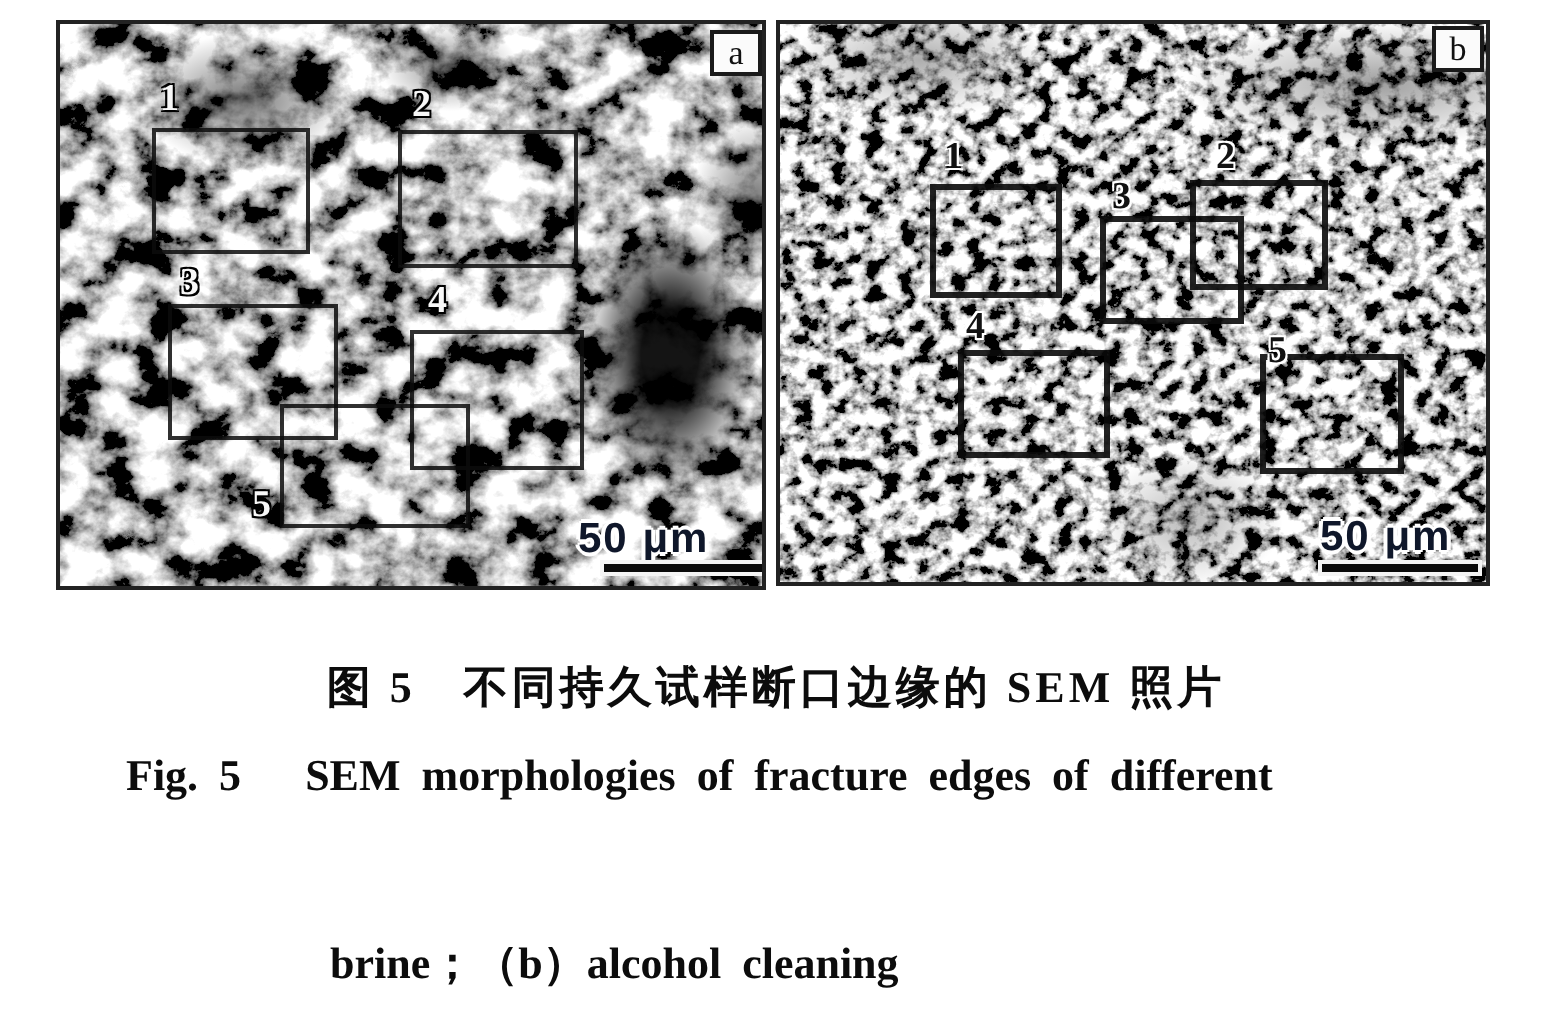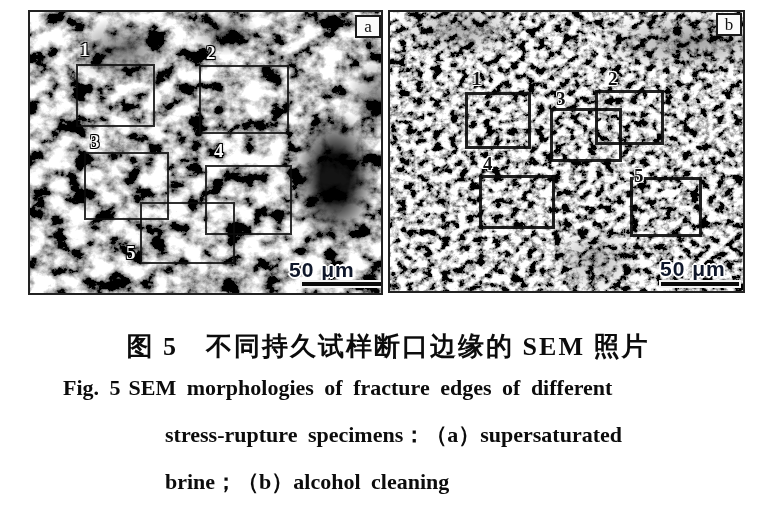--- a/index.html
+++ b/index.html
@@ -41,24 +41,24 @@
 
   
   .scaletext{position:absolute;font:bold 21px "Liberation Sans", sans-serif;letter-spacing:1px;color:#0f172a;
       text-shadow:-2px 0 0 #fff,2px 0 0 #fff,0 -2px 0 #fff,0 2px 0 #fff,-1px -1px 0 #fff,1px 1px 0 #fff,-1px 1px 0 #fff,1px -1px 0 #fff;
       line-height:1;}
   .scalebar{position:absolute;background:#f4f4f4;padding:2px;}
   .scalebar .inner{background:#0a0a0a;height:4px;}
 
   
   .cap-zh{position:absolute;top:329px;left:0;width:776px;text-align:center;
-      font-weight:bold;font-size:26px;letter-spacing:2px;}
+      font-weight:bold;font-size:22px;letter-spacing:2px;}
   .cap-en{position:absolute;font-weight:bold;font-size:22px;word-spacing:5px;line-height:1;}
   #cap-en1{top:377px;left:63px;}
-  #cap-en1 .rest{margin-left:8px;}
+  #cap-en1 .rest{margin-left:32px;}
   #cap-en2{top:424px;left:165px;}
   #cap-en3{top:471px;left:165px;text-align:right;}
 </style>
 </head>
 <body>
 
 <div id="page">
 
   <div class="panel" id="panel-a">
     <svg class="tex" xmlns="http://www.w3.org/2000/svg" width="351" height="281">
@@ -118,16 +118,15 @@
     <div class="scalebar" style="left:269px;top:268px;width:78px;">
       <div class="inner"></div>
     </div>
   </div>
 
   <div class="cap-zh">图 5　不同持久试样断口边缘的 SEM 照片</div>
 
   <div class="cap-en" id="cap-en1">
     <span>Fig. 5</span><span class="rest">SEM morphologies of fracture edges of different</span>
   </div>
-  <div class="cap-en" id="cap-en2">stress-rupture specimens：（a）supersaturated</div>
   <div class="cap-en" id="cap-en3">brine；（b）alcohol cleaning</div>
 
 </div>
 
 </body></html>

